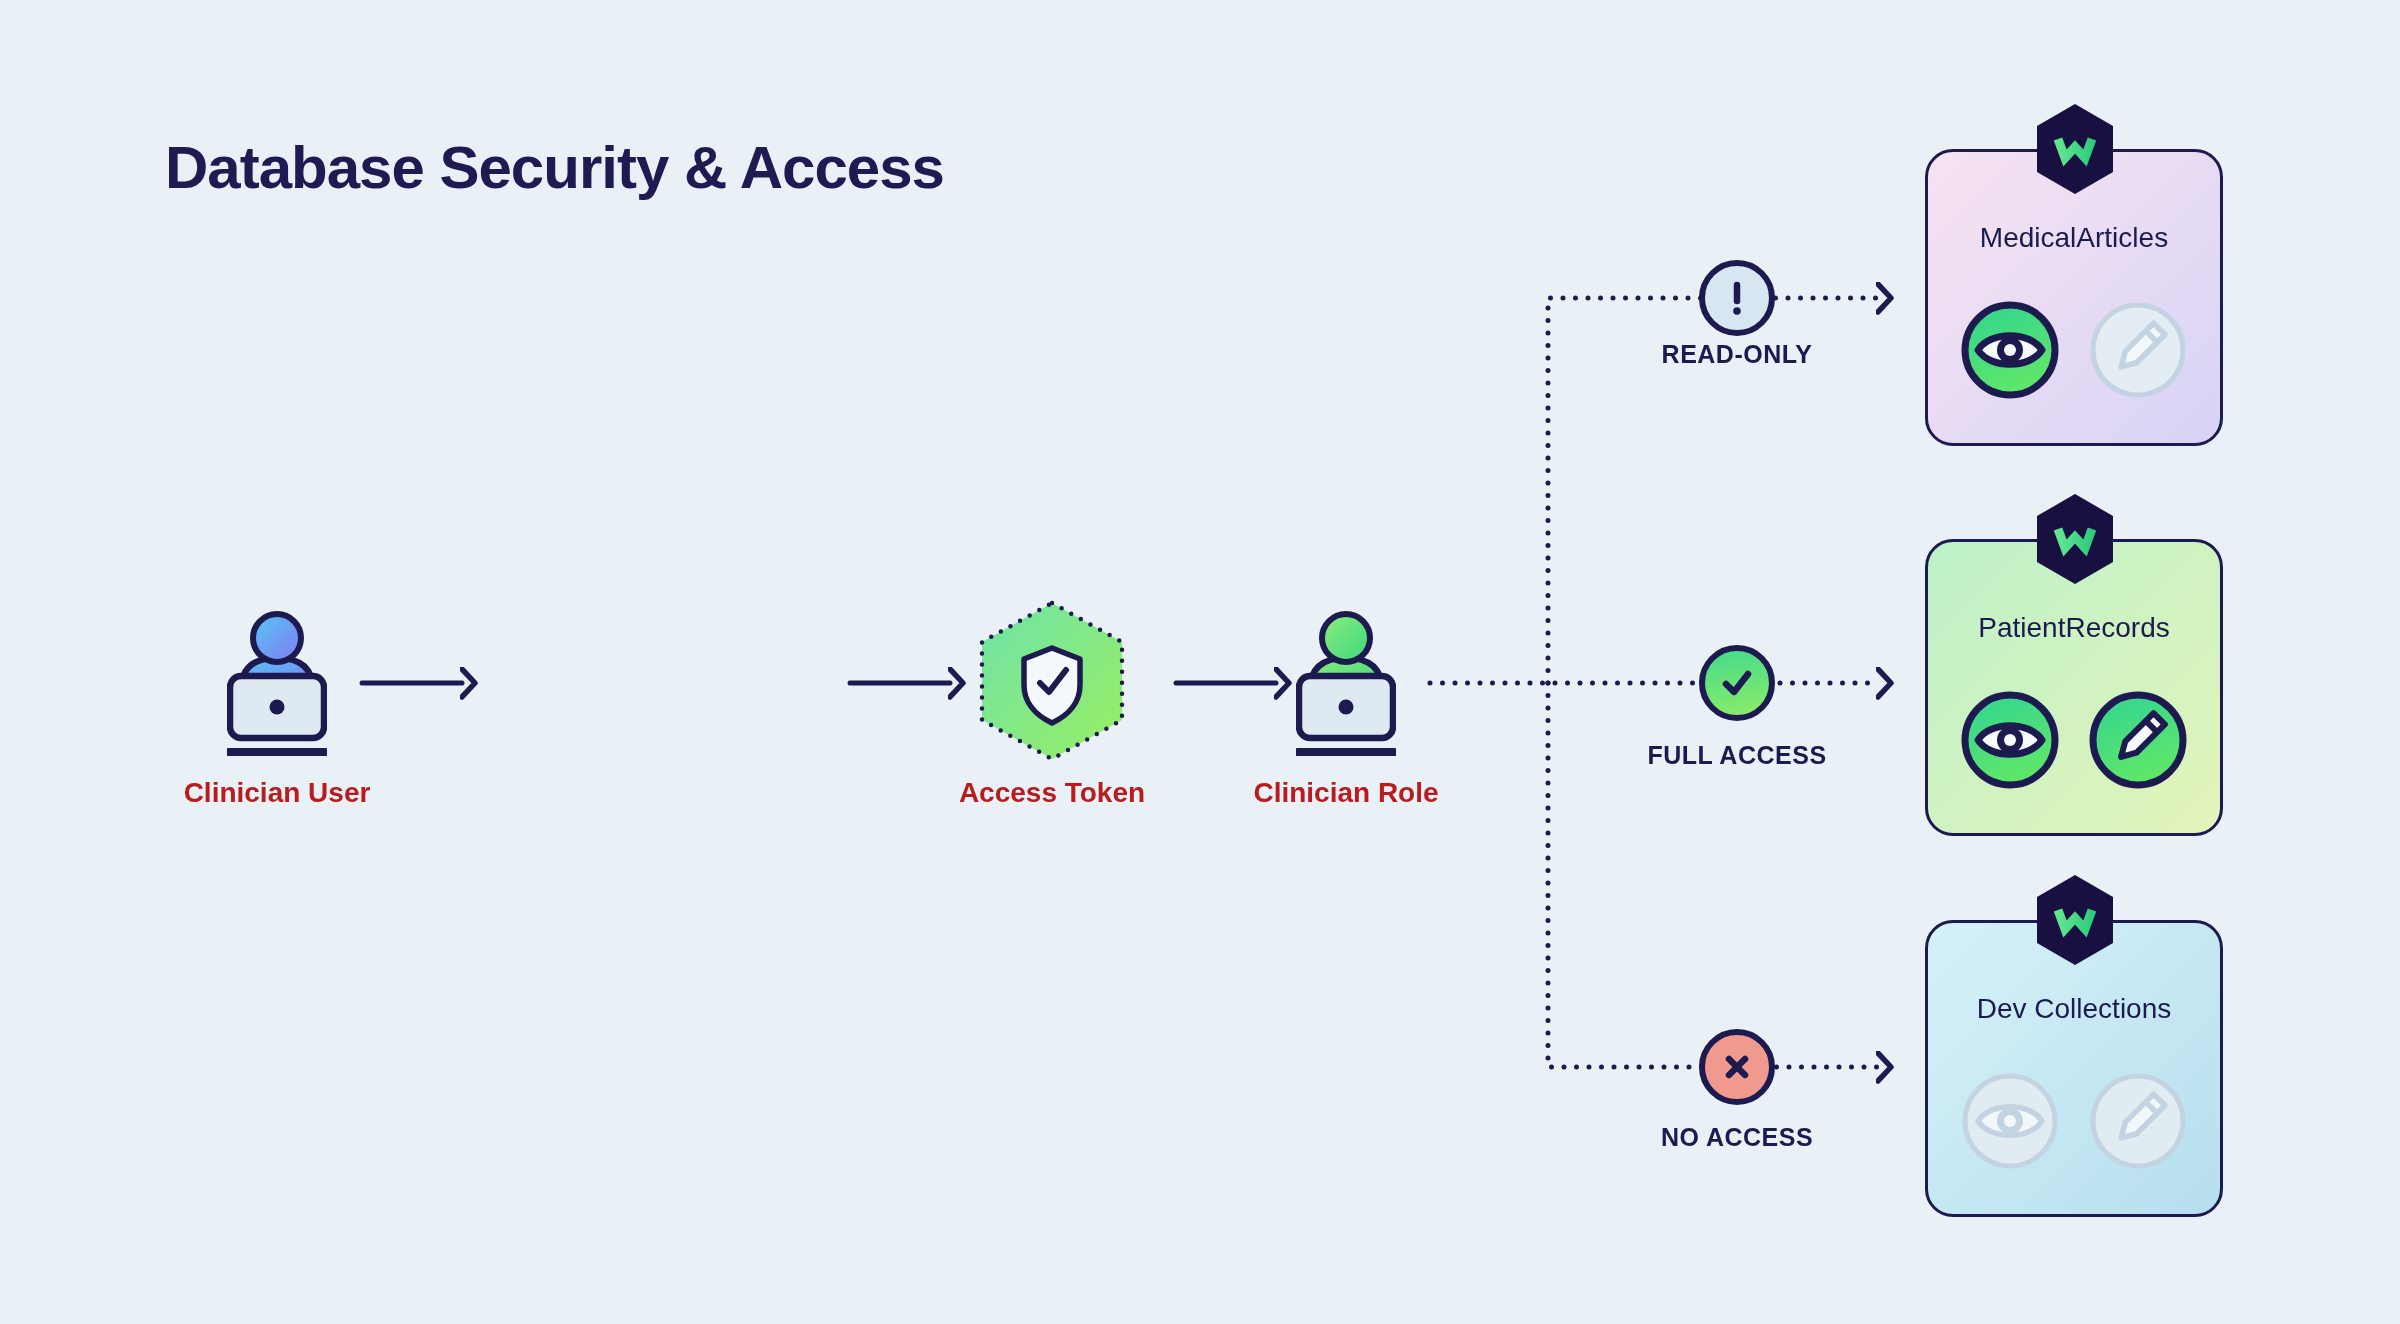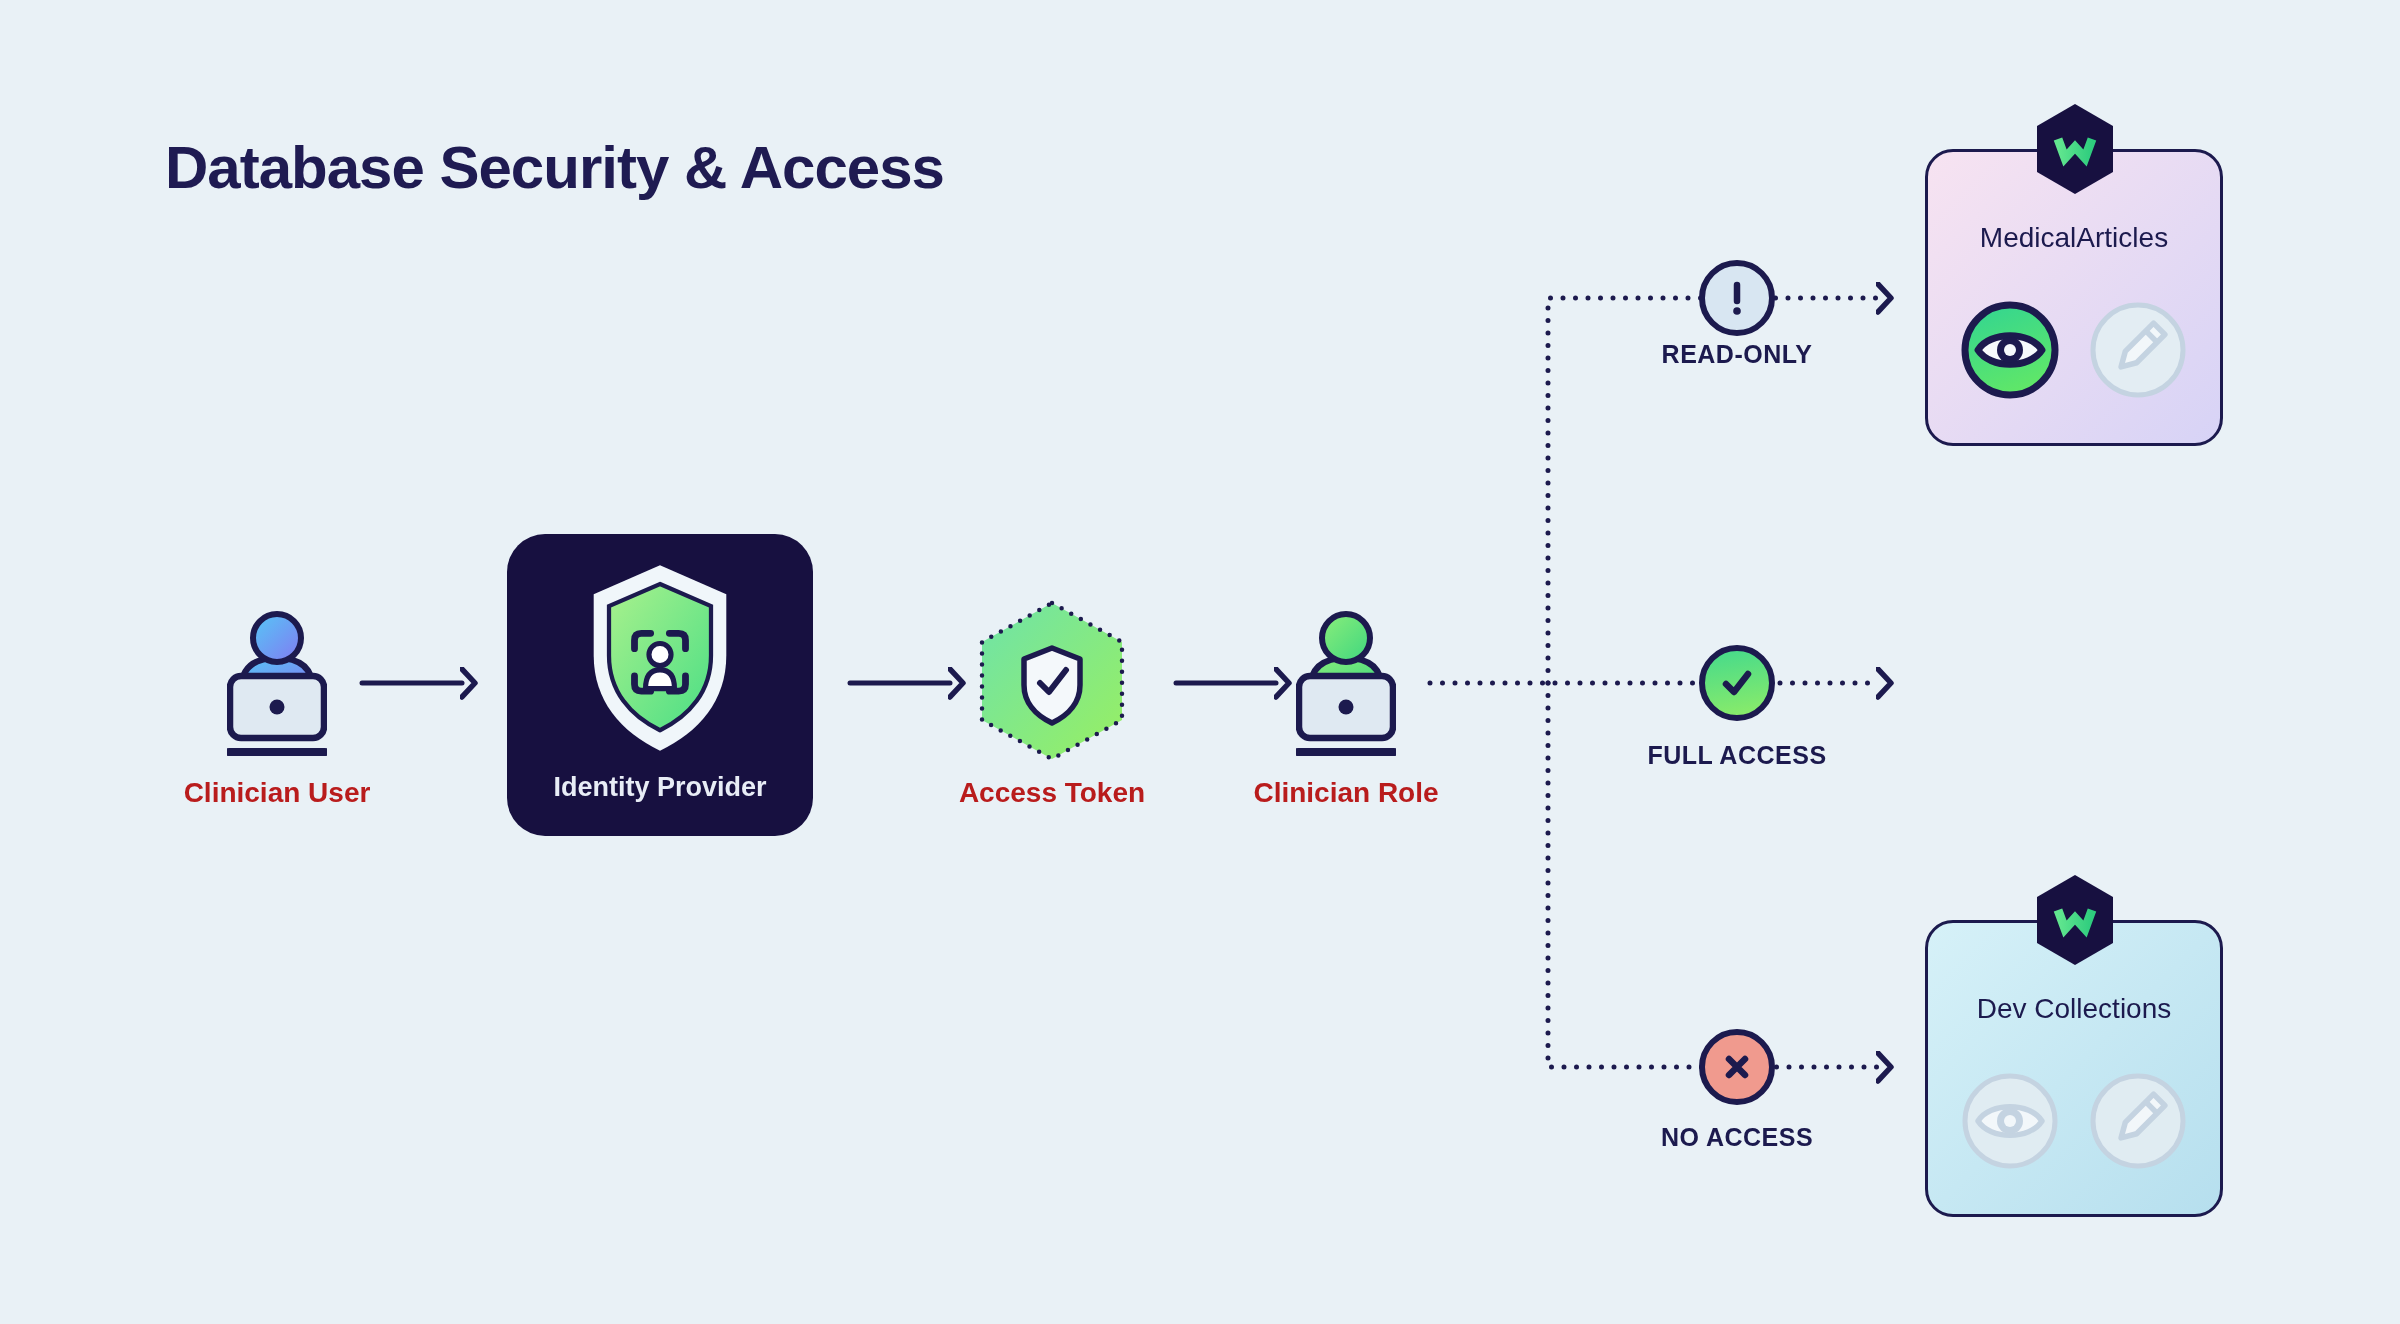--- a/index.html
+++ b/index.html
@@ -117,35 +117,20 @@
 
   <svg class="abs node" style="left:227px;top:610px" width="100" height="150" viewBox="0 0 100 150">
     <path d="M14,80 Q14,48 50,48 Q86,48 86,80 Z" fill="url(#gHeadBlue)" stroke="#1c1a4e" stroke-width="6" stroke-linejoin="round"></path>
     <circle cx="50" cy="28" r="24" fill="url(#gHeadBlue)" stroke="#1c1a4e" stroke-width="6"></circle>
     <rect x="3" y="66" width="94" height="62" rx="11" fill="#dfe9f2" stroke="#1c1a4e" stroke-width="6.5"></rect>
     <circle cx="50" cy="97" r="7.5" fill="#1c1a4e"></circle>
     <line x1="2" y1="142" x2="98" y2="142" stroke="#1c1a4e" stroke-width="8" stroke-linecap="round"></line>
   </svg>
   <div class="abs nlabel" style="left:127px;top:775px">Clinician User</div>
 
-  <div class="abs idp">
-    <svg class="abs" style="left:68px;top:26px" width="170" height="196" viewBox="0 0 200 230">
-      <path d="M100,6 L178,40 L178,112 C178,165 146,202 100,224 C54,202 22,165 22,112 L22,40 Z" fill="#f0f6fa"></path>
-      <path d="M100,28 L160,54 L160,112 C160,154 135,183 100,200 C65,183 40,154 40,112 L40,54 Z" fill="url(#gShield)" stroke="#1c1a4e" stroke-width="5"></path>
-      <g fill="none" stroke="#1c1a4e" stroke-width="8" stroke-linecap="round">
-        <path d="M70,104 L70,94 Q70,86 78,86 L89,86"></path>
-        <path d="M111,86 L122,86 Q130,86 130,94 L130,104"></path>
-        <path d="M130,136 L130,146 Q130,154 122,154 L111,154"></path>
-        <path d="M89,154 L78,154 Q70,154 70,146 L70,136"></path>
-      </g>
-      <circle cx="100" cy="111" r="13" fill="#ffffff" stroke="#1c1a4e" stroke-width="6"></circle>
-      <path d="M83,151 Q83,129 100,129 Q117,129 117,151 Z" fill="#ffffff" stroke="#1c1a4e" stroke-width="6" stroke-linejoin="round"></path>
-    </svg>
-    <div class="abs idp-label">Identity Provider</div>
-  </div>
 
   <svg class="abs node" style="left:977px;top:598px" width="150" height="166" viewBox="0 0 150 166">
     <polygon points="75,5 145,44 145,122 75,161 5,122 5,44" fill="url(#gHex)" stroke="#1c1a4e" stroke-width="4.5" stroke-linecap="round" stroke-dasharray="0 11"></polygon>
     <path d="M75,50 L103,61 L103,87 C103,104 92,117 75,125 C58,117 47,104 47,87 L47,61 Z" fill="#f4f8fb" stroke="#1c1a4e" stroke-width="5.5" stroke-linejoin="round"></path>
     <path d="M63,85 L72,94 L89,72" fill="none" stroke="#1c1a4e" stroke-width="6" stroke-linecap="round" stroke-linejoin="round"></path>
   </svg>
   <div class="abs nlabel" style="left:902px;top:775px">Access Token</div>
 
   <svg class="abs node" style="left:1296px;top:610px" width="100" height="150" viewBox="0 0 100 150">
     <path d="M14,80 Q14,48 50,48 Q86,48 86,80 Z" fill="url(#gHeadGreen)" stroke="#1c1a4e" stroke-width="6" stroke-linejoin="round"></path>
@@ -191,20 +176,40 @@
     </svg>
     <svg class="abs picon pen" viewBox="0 0 100 100">
       <circle cx="50" cy="50" r="45" fill="#e3edf3" stroke="#c4d3e1" stroke-width="5"></circle>
       <g transform="rotate(45 50 50)">
         <path d="M42,20 L58,20 L58,60 L50,74 L42,60 Z" fill="#f2f7fa" stroke="#c4d3e1" stroke-width="5.5" stroke-linejoin="round"></path>
         <line x1="42" y1="31" x2="58" y2="31" stroke="#c4d3e1" stroke-width="5.5"></line>
       </g>
     </svg>
   </div>
 
+  <div class="abs card green" style="top:539px">
+    <svg class="abs badge" width="84" height="94" viewBox="0 0 84 94">
+      <polygon points="42,2 80,24 80,70 42,92 4,70 4,24" fill="#171040"></polygon>
+      <path d="M25,37 L32,56 L42,45 L52,56 L59,37" fill="none" stroke="url(#gW)" stroke-width="9" stroke-linejoin="miter"></path>
+    </svg>
+    <div class="abs card-title">PatientRecords</div>
+    <svg class="abs picon eye" viewBox="0 0 100 100">
+      <circle cx="50" cy="50" r="45" fill="url(#gIcon)" stroke="#1c1a4e" stroke-width="7"></circle>
+      <path d="M18,50 C30,31 70,31 82,50 C70,69 30,69 18,50 Z" fill="#f6fafc" stroke="#1c1a4e" stroke-width="7" stroke-linejoin="round"></path>
+      <circle cx="50" cy="50" r="13" fill="#1c1a4e"></circle>
+        <circle cx="50" cy="50" r="6" fill="#f6fafc"></circle>
+    </svg>
+    <svg class="abs picon pen" viewBox="0 0 100 100">
+      <circle cx="50" cy="50" r="45" fill="url(#gIcon)" stroke="#1c1a4e" stroke-width="7"></circle>
+      <g transform="rotate(45 50 50)">
+        <path d="M42,20 L58,20 L58,60 L50,74 L42,60 Z" fill="#f6fafc" stroke="#1c1a4e" stroke-width="6" stroke-linejoin="round"></path>
+        <line x1="42" y1="31" x2="58" y2="31" stroke="#1c1a4e" stroke-width="6"></line>
+      </g>
+    </svg>
+  </div>
 
   <div class="abs card blue" style="top:920px">
     <svg class="abs badge" width="84" height="94" viewBox="0 0 84 94">
       <polygon points="42,2 80,24 80,70 42,92 4,70 4,24" fill="#171040"></polygon>
       <path d="M25,37 L32,56 L42,45 L52,56 L59,37" fill="none" stroke="url(#gW)" stroke-width="9" stroke-linejoin="miter"></path>
     </svg>
     <div class="abs card-title">Dev Collections</div>
     <svg class="abs picon eye" viewBox="0 0 100 100">
       <circle cx="50" cy="50" r="45" fill="#e0ecf2" stroke="#c4d3e1" stroke-width="5"></circle>
       <path d="M18,50 C30,31 70,31 82,50 C70,69 30,69 18,50 Z" fill="#f2f7fa" stroke="#c4d3e1" stroke-width="5.5" stroke-linejoin="round"></path>

